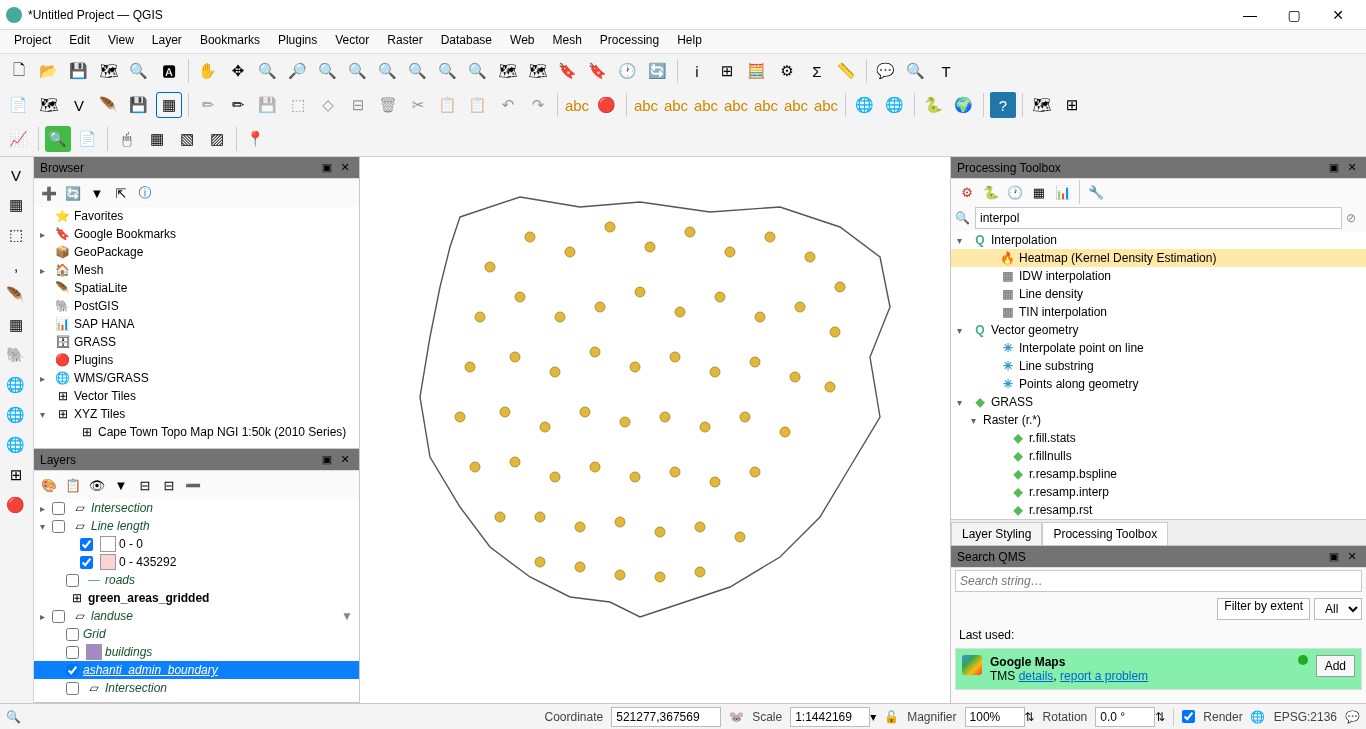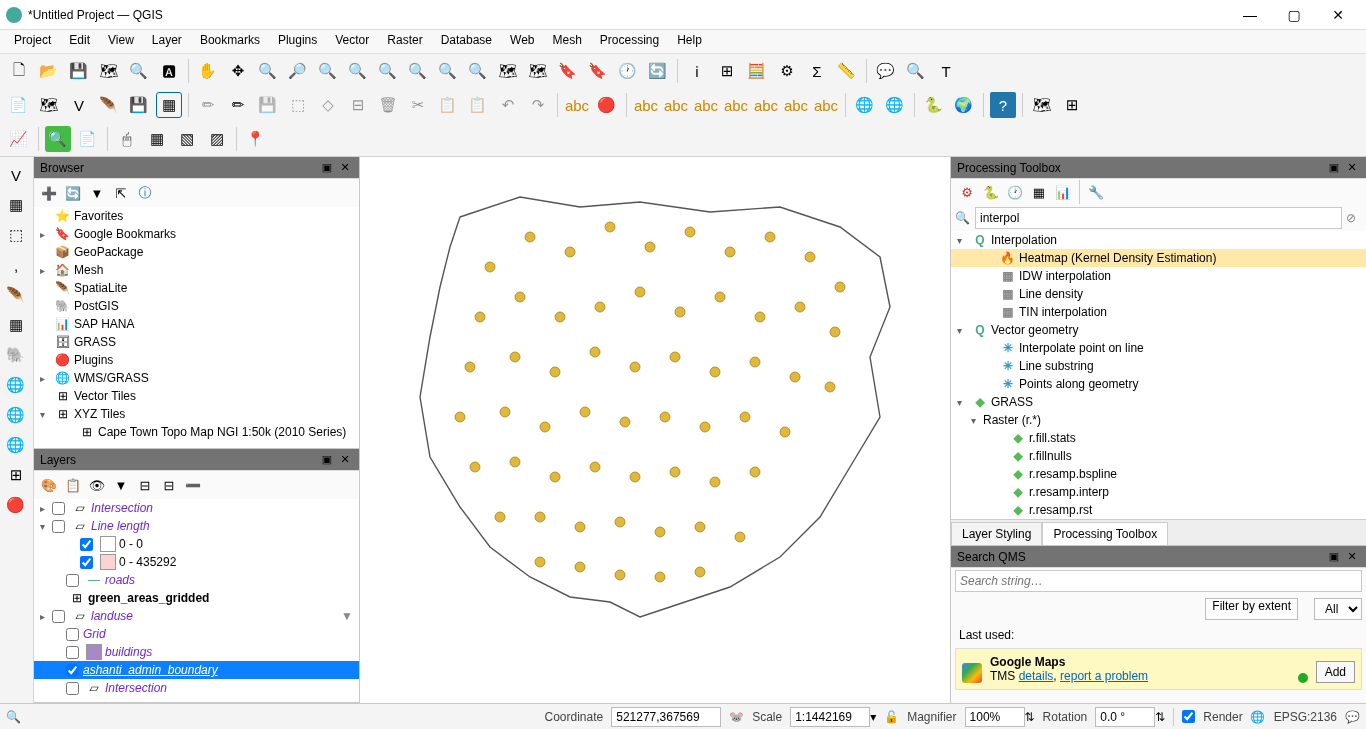--- a/index.html
+++ b/index.html
@@ -23,37 +23,37 @@
 .panel-hdr .ptitle { flex: 1; }
 .panel-hdr .pbtn { width: 16px; height: 16px; margin-left: 2px; font-size: 11px; display: flex; align-items: center; justify-content: center; }
 .panel-tbar { height: 28px; display: flex; align-items: center; gap: 2px; padding: 0 4px; }
 .panel-tbar .tbtn { width: 22px; height: 22px; font-size: 13px; }
 .panel-body { flex: 1; overflow: auto; background: #fff; }
 .tree-item { display: flex; align-items: center; height: 18px; padding-left: 6px; white-space: nowrap; }
 .tree-item .expander { width: 12px; font-size: 10px; color: #666; }
 .tree-item .ticon { width: 16px; height: 16px; margin: 0 3px; display: inline-flex; align-items: center; justify-content: center; font-size: 12px; }
 .tree-item.selected { background: #0d80ff; color: #fff; }
 .tree-item .cb { width: 13px; height: 13px; margin-right: 4px; }
-.italic { font-style: italic; color: #6d28d9; }
+.italic { font-style: italic; color: #14532d; }
 .italic.selected, .tree-item.selected .italic { color: #fff; }
 .canvas { flex: 1; background: #fff; position: relative; }
 .canvas svg { position: absolute; top: 0; left: 0; }
 .rightpanels { width: 416px; display: flex; flex-direction: column; border-left: 1px solid #c8c8c8; background: #fafafa; }
 .toolbox-tbar { height: 26px; display: flex; align-items: center; gap: 4px; padding: 0 6px; }
 .toolbox-tbar .tbtn { width: 20px; height: 20px; font-size: 13px; }
 .searchrow { display: flex; align-items: center; padding: 2px 4px; gap: 4px; }
 .searchrow input { flex: 1; height: 22px; border: 1px solid #c8c8c8; padding: 0 4px; }
 .searchrow .sicon { width: 16px; color: #888; }
 .tabrow { display: flex; background: #eee; border-top: 1px solid #ccc; }
 .tab { padding: 4px 10px; border: 1px solid #ccc; border-bottom: none; background: #f4f4f4; margin-top: 2px; }
 .tab.active { background: #fff; }
-.filterrow { display: flex; align-items: center; justify-content: flex-end; gap: 16px; padding: 4px; }
+.filterrow { display: flex; align-items: center; justify-content: flex-end; gap: 4px; padding: 4px; }
 .filterrow select, .filterrow .filtbtn { height: 22px; border: 1px solid #bbb; padding: 0 6px; background: #fdfdfd; }
 .lastused { padding: 4px 8px; }
-.gmrow { display: flex; align-items: flex-end; gap: 8px; padding: 6px; border: 1px solid #ddd; background: #fef9c3; margin: 2px 4px; }
+.gmrow { display: flex; align-items: flex-start; gap: 8px; padding: 6px; border: 1px solid #ddd; background: #86efac; margin: 2px 4px; }
 .gmrow .gicon { width: 20px; height: 20px; background: linear-gradient(135deg,#4285f4,#34a853,#fbbc05,#ea4335); border-radius:3px;}
 .gmrow .gtxt { flex: 1; }
 .gmrow .gtxt a { color: #06c; text-decoration: underline; margin-top: 45px; }
 .gmrow .dot { width: 10px; height: 10px; background: #2a2; border-radius: 50%; }
 .gmrow button { height: 22px; padding: 0 8px; border: 1px solid #999; background: #f8f8f8; }
 .statusbar { height: 26px; background: #f4f4f4; border-top: 1px solid #c8c8c8; display: flex; align-items: center; gap: 8px; padding: 0 6px; }
 .statusbar input[type=text] { height: 20px; border: 1px solid #bbb; padding: 0 4px; }
 .statusbar .sinput-wide { width: 200px; }
 .statusbar .slabel { color: #444; }
 .statusbar .spin { display: flex; align-items: center; }

